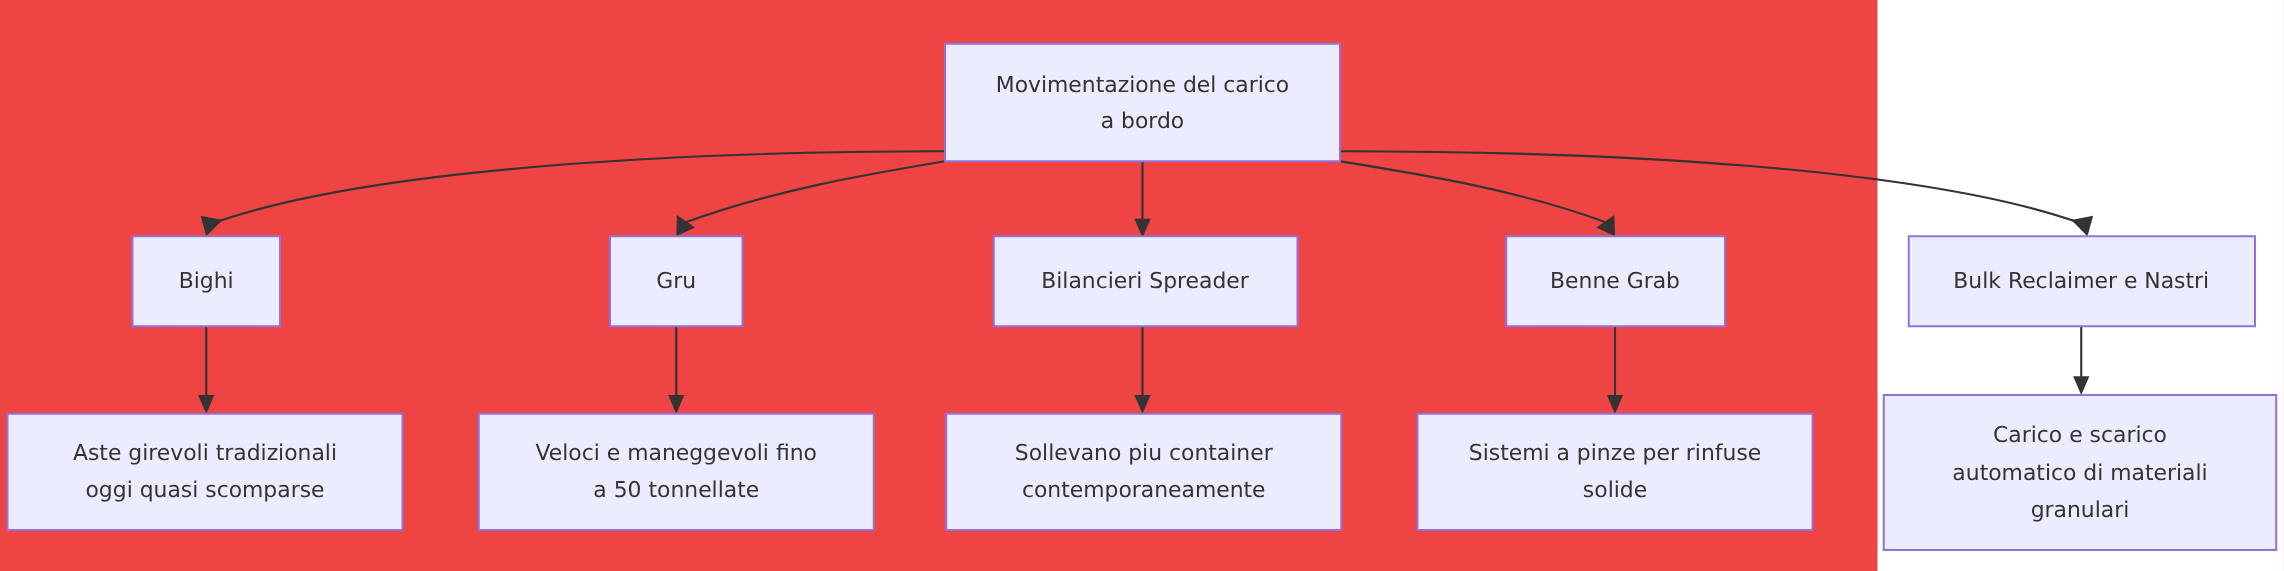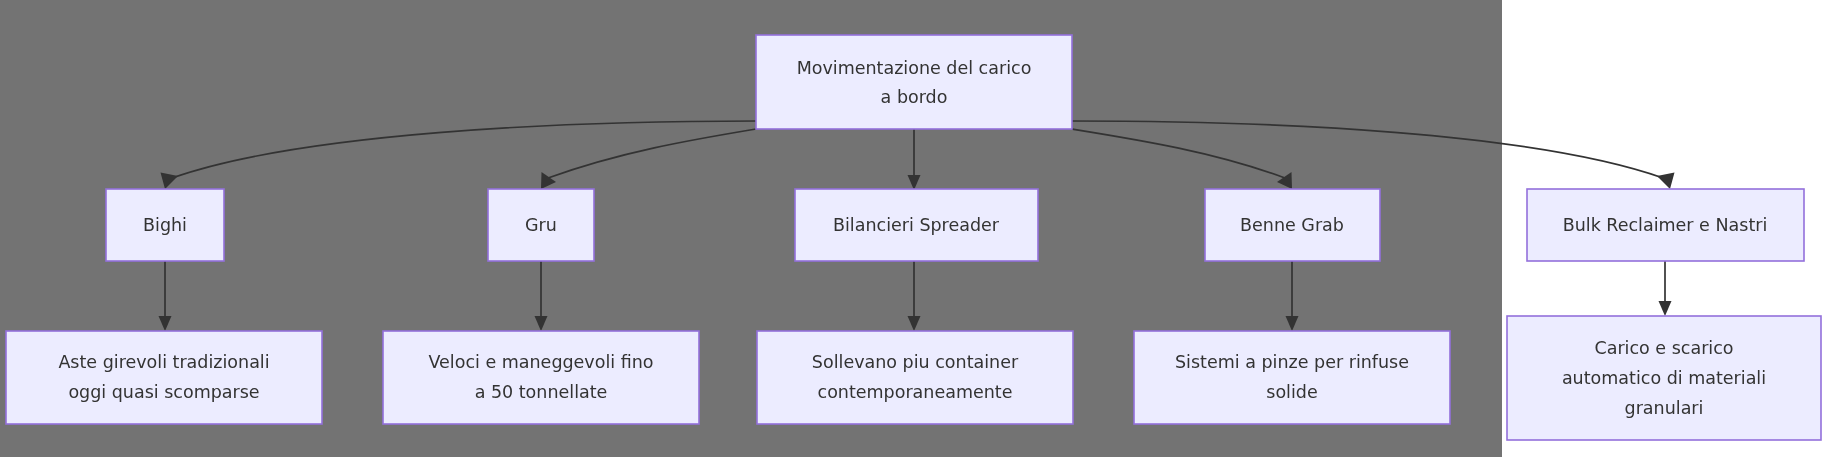--- a/index.html
+++ b/index.html
@@ -10,21 +10,21 @@
   body {
     font-family: "DejaVu Sans", sans-serif;
     width: 1827px;
     height: 457px;
     overflow: hidden;
   }
   #flowchart-root {
     position: relative;
     width: 1502px;
     height: 457px;
-    background: #737373;
+    background: #ef4444;
   }
   #flow-svg {
     position: absolute;
     top: 0;
     left: 0;
     width: 1827px;
     height: 457px;
     display: block;
   }
   .node-rect {

